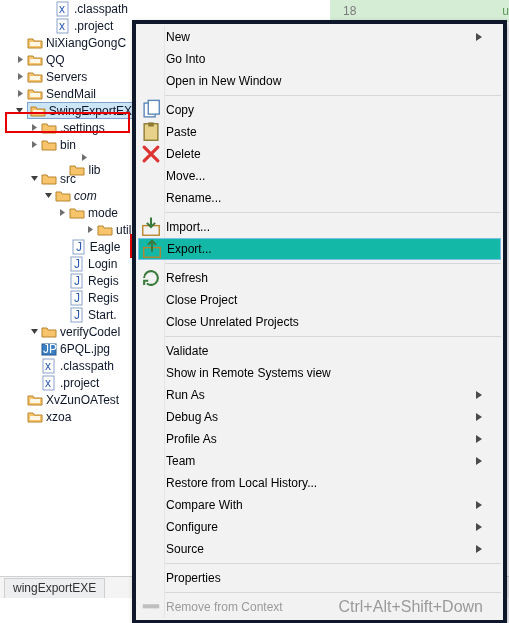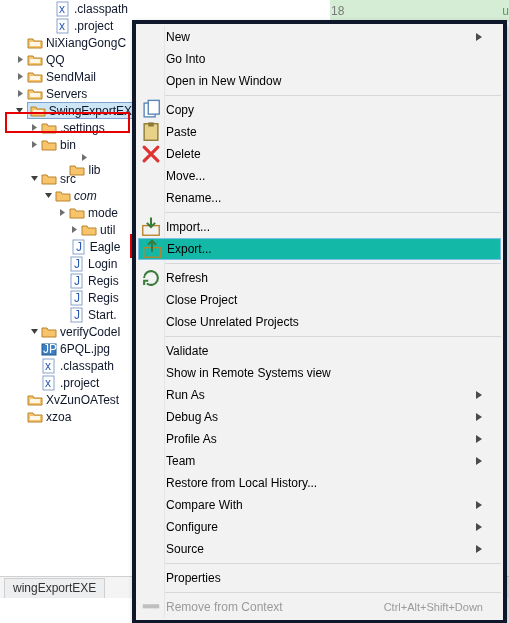--- a/index.html
+++ b/index.html
@@ -17,30 +17,30 @@
   .lbl { color: #0f172a; }
   .hi-red { position: absolute; border: 2px solid #e60000; pointer-events: none; }
   .hi-red.proj { left: 5px; top: 112px; width: 125px; height: 21px; }
   .hi-red.exp  { left: 130px; top: 234px; width: 124px; height: 24px; }
 
   
   .bottombar { position: absolute; left: 0; top: 576px; width: 509px; height: 22px; background: #f4f4f4; border-top: 1px solid #d0d0d0; display: flex; align-items: center; padding-left: 4px; }
   .btab { background: #eceeef; border: 1px solid #cfcfcf; border-bottom: none; height: 20px; display: flex; align-items: center; padding: 0 8px; font-size: 11px; color: #333; }
 
   
-  .gutter { position: absolute; left: 330px; top: 0; width: 179px; height: 22px; background: #d5ecd5; display: flex; align-items: center; gap: 12px; }
+  .gutter { position: absolute; left: 330px; top: 0; width: 179px; height: 22px; background: #d5ecd5; display: flex; align-items: center; }
   .gutter .ln { width: 34px; text-align: right; color: #7a7a7a; padding-right: 6px; font-size: 12px; }
   .gutter .ch { color: #5c9a5c; padding-left: 140px; }
 
   
   .menu { position: absolute; left: 132px; top: 20px; width: 375px; background: #f2f2f2; border: 4px solid #0f172a; box-shadow: 2px 3px 6px rgba(0,0,0,.25); padding: 2px 0; }
   .mi { display: flex; align-items: center; height: 22px; padding: 0 20px 0 4px; position: relative; cursor: default; }
   .mi .mico { width: 22px; height: 22px; display: inline-flex; align-items: center; justify-content: center; }
   .mi .mlbl { flex: 1 1 auto; color: #000; padding-left: 4px; }
-  .mi .acc  { color: #444; font-size: 11px; }
+  .mi .acc  { color: #444; font-size: 16px; }
   .mi.sel { background: #14b8a6; border: 1px solid #7cc0e7; height: 22px; margin: 0 2px; padding: 0 18px 0 2px; }
   .mi.disabled .mlbl, .mi.disabled .acc { color: #9a9a9a; }
   .sep { height: 1px; background: #d6d9dc; margin: 3px 2px 3px 28px; }
   .iconcol { position: absolute; left: 28px; top: 2px; bottom: 2px; width: 0; border-left: 1px solid #e3e5e8; }
   .sub { margin-left: auto; }
   .sub svg { width: 8px; height: 8px; }
 </style>
 </head>
 <body>
 
@@ -103,144 +103,144 @@
         <svg viewBox="0 0 9 9">
           <use href="#tw-closed"></use>
         </svg>
       </span>
       <span class="lbl-wrap">
         <span class="ico">
           <svg viewBox="0 0 16 16">
             <use href="#project"></use>
           </svg>
         </span>
+        <span class="lbl">Servers</span>
+      </span>
+    </div>
+    <div class="row" style="padding-left: 14px;">
+      <span class="tw">
+        <svg viewBox="0 0 9 9">
+          <use href="#tw-closed"></use>
+        </svg>
+      </span>
+      <span class="lbl-wrap">
+        <span class="ico">
+          <svg viewBox="0 0 16 16">
+            <use href="#project"></use>
+          </svg>
+        </span>
         <span class="lbl">SendMail</span>
       </span>
     </div>
-    <div class="row" style="padding-left: 14px;">
-      <span class="tw">
-        <svg viewBox="0 0 9 9">
-          <use href="#tw-closed"></use>
+    <div class="row selected" style="padding-left: 14px;">
+      <span class="tw">
+        <svg viewBox="0 0 9 9">
+          <use href="#tw-open"></use>
         </svg>
       </span>
       <span class="lbl-wrap">
         <span class="ico">
           <svg viewBox="0 0 16 16">
             <use href="#project"></use>
           </svg>
         </span>
-        <span class="lbl">Servers</span>
-      </span>
-    </div>
-    <div class="row selected" style="padding-left: 14px;">
+        <span class="lbl">SwingExportEX</span>
+      </span>
+    </div>
+    <div class="row" style="padding-left: 28px;">
+      <span class="tw">
+        <svg viewBox="0 0 9 9">
+          <use href="#tw-closed"></use>
+        </svg>
+      </span>
+      <span class="lbl-wrap">
+        <span class="ico">
+          <svg viewBox="0 0 16 16">
+            <use href="#folder"></use>
+          </svg>
+        </span>
+        <span class="lbl">.settings</span>
+      </span>
+    </div>
+    <div class="row" style="padding-left: 28px;">
+      <span class="tw">
+        <svg viewBox="0 0 9 9">
+          <use href="#tw-closed"></use>
+        </svg>
+      </span>
+      <span class="lbl-wrap">
+        <span class="ico">
+          <svg viewBox="0 0 16 16">
+            <use href="#folder"></use>
+          </svg>
+        </span>
+        <span class="lbl">bin</span>
+      </span>
+    </div>
+    <div class="row" style="padding-left: 35px; flex-direction: column;">
+      <span class="tw">
+        <svg viewBox="0 0 9 9">
+          <use href="#tw-closed"></use>
+        </svg>
+      </span>
+      <span class="lbl-wrap">
+        <span class="ico">
+          <svg viewBox="0 0 16 16">
+            <use href="#folder"></use>
+          </svg>
+        </span>
+        <span class="lbl">lib</span>
+      </span>
+    </div>
+    <div class="row" style="padding-left: 28px;">
       <span class="tw">
         <svg viewBox="0 0 9 9">
           <use href="#tw-open"></use>
         </svg>
       </span>
       <span class="lbl-wrap">
         <span class="ico">
           <svg viewBox="0 0 16 16">
-            <use href="#project"></use>
-          </svg>
-        </span>
-        <span class="lbl">SwingExportEX</span>
-      </span>
-    </div>
-    <div class="row" style="padding-left: 28px;">
-      <span class="tw">
-        <svg viewBox="0 0 9 9">
-          <use href="#tw-closed"></use>
-        </svg>
-      </span>
-      <span class="lbl-wrap">
-        <span class="ico">
-          <svg viewBox="0 0 16 16">
-            <use href="#folder"></use>
-          </svg>
-        </span>
-        <span class="lbl">.settings</span>
-      </span>
-    </div>
-    <div class="row" style="padding-left: 28px;">
-      <span class="tw">
-        <svg viewBox="0 0 9 9">
-          <use href="#tw-closed"></use>
-        </svg>
-      </span>
-      <span class="lbl-wrap">
-        <span class="ico">
-          <svg viewBox="0 0 16 16">
-            <use href="#folder"></use>
-          </svg>
-        </span>
-        <span class="lbl">bin</span>
-      </span>
-    </div>
-    <div class="row" style="padding-left: 35px; flex-direction: column;">
-      <span class="tw">
-        <svg viewBox="0 0 9 9">
-          <use href="#tw-closed"></use>
-        </svg>
-      </span>
-      <span class="lbl-wrap">
-        <span class="ico">
-          <svg viewBox="0 0 16 16">
-            <use href="#folder"></use>
-          </svg>
-        </span>
-        <span class="lbl">lib</span>
-      </span>
-    </div>
-    <div class="row" style="padding-left: 28px;">
+            <use href="#folder"></use>
+          </svg>
+        </span>
+        <span class="lbl">src</span>
+      </span>
+    </div>
+    <div class="row" style="padding-left: 42px; font-style: italic;">
       <span class="tw">
         <svg viewBox="0 0 9 9">
           <use href="#tw-open"></use>
         </svg>
       </span>
       <span class="lbl-wrap">
         <span class="ico">
           <svg viewBox="0 0 16 16">
             <use href="#folder"></use>
           </svg>
         </span>
-        <span class="lbl">src</span>
-      </span>
-    </div>
-    <div class="row" style="padding-left: 42px; font-style: italic;">
-      <span class="tw">
-        <svg viewBox="0 0 9 9">
-          <use href="#tw-open"></use>
-        </svg>
-      </span>
-      <span class="lbl-wrap">
-        <span class="ico">
-          <svg viewBox="0 0 16 16">
-            <use href="#folder"></use>
-          </svg>
-        </span>
         <span class="lbl">com</span>
       </span>
     </div>
     <div class="row" style="padding-left: 56px;">
       <span class="tw">
         <svg viewBox="0 0 9 9">
           <use href="#tw-closed"></use>
         </svg>
       </span>
       <span class="lbl-wrap">
         <span class="ico">
           <svg viewBox="0 0 16 16">
             <use href="#folder"></use>
           </svg>
         </span>
         <span class="lbl">mode</span>
       </span>
     </div>
-    <div class="row" style="padding-left: 68px;">
+    <div class="row" style="padding-left: 68px; margin-left: 16px;">
       <span class="tw">
         <svg viewBox="0 0 9 9">
           <use href="#tw-closed"></use>
         </svg>
       </span>
       <span class="lbl-wrap">
         <span class="ico">
           <svg viewBox="0 0 16 16">
             <use href="#folder"></use>
           </svg>

